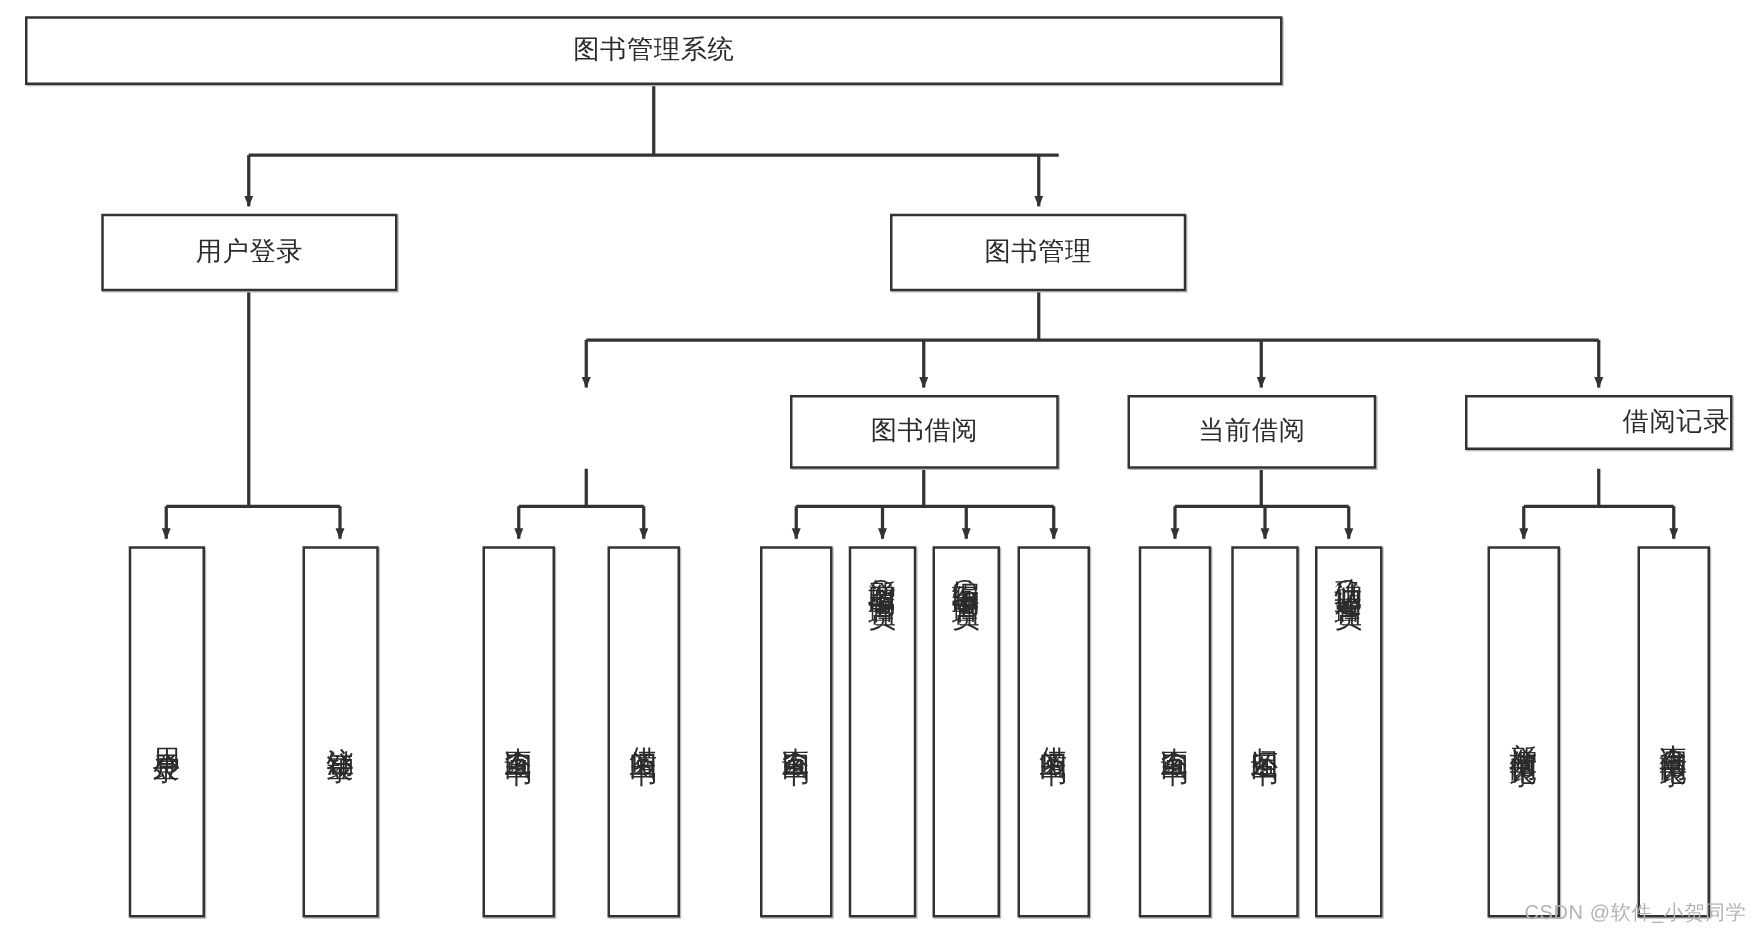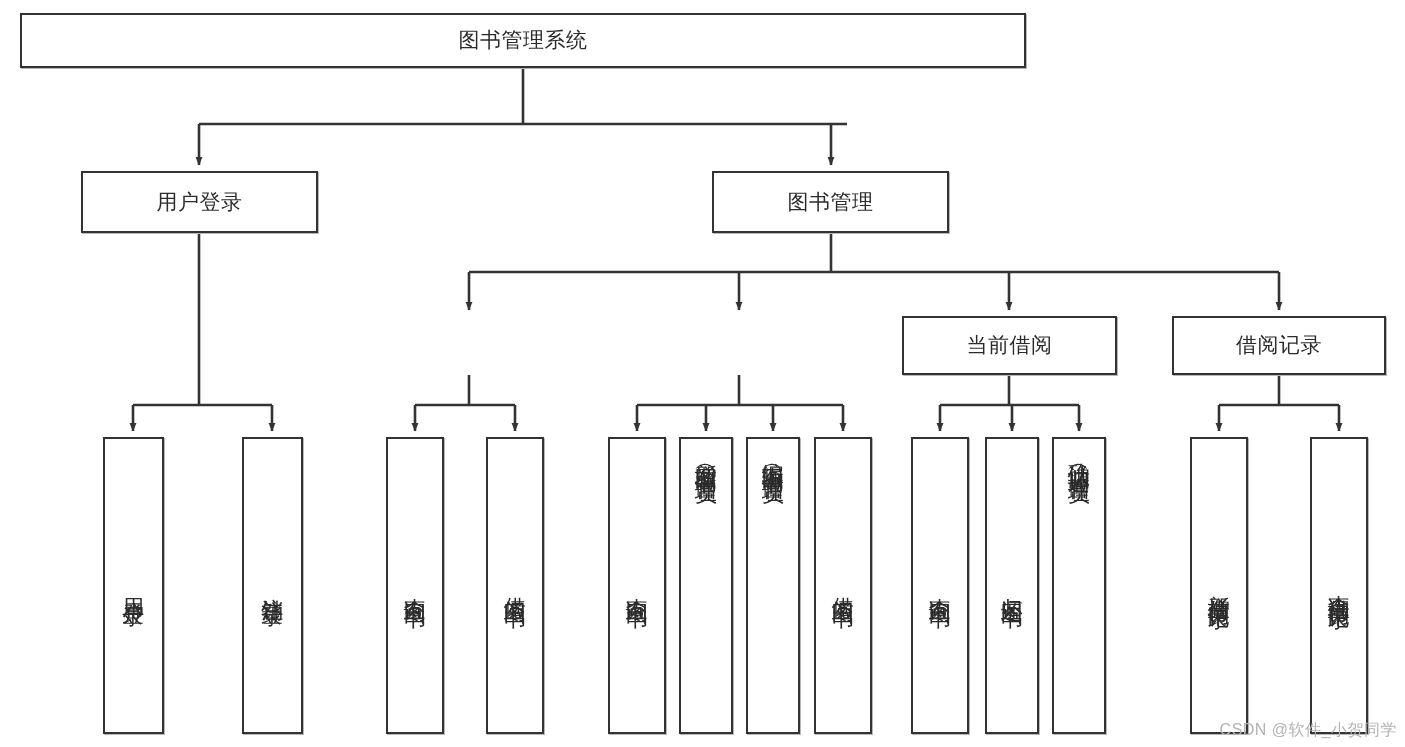--- a/index.html
+++ b/index.html
@@ -129,24 +129,27 @@
     <span class="node-label">图书管理系统</span>
   </div>
 
   <div class="node horizontal" style="left:81px; top:171px; width:237px; height:62px;">
     <span class="node-label">用户登录</span>
   </div>
   <div class="node horizontal" style="left:712px; top:171px; width:237px; height:62px;text-align:center;">
     <span class="node-label">图书管理</span>
   </div>
 
-  <div class="node horizontal" style="left:902px; top:316px; width:215px; height:59px;">
+  <div class="node horizontal" style="left:632px; top:316px; width:215px; height:59px;">
+    <span class="node-label">图书借阅</span>
+  </div>
+  <div class="node horizontal" style="left:902px; top:316px; width:199px; height:59px;">
     <span class="node-label">当前借阅</span>
   </div>
-  <div class="node horizontal" style="left:1172px; top:316px; width:214px; height:59px;">
+  <div class="node horizontal" style="left:1172px; top:316px; width:214px; height:44px;justify-content:flex-end;">
     <span class="node-label">借阅记录</span>
   </div>
 
   <div class="node vertical center-text" style="left:103px; top:437px; width:61px; height:297px;">
     <span class="node-label">用户登录</span>
   </div>
   <div class="node vertical center-text" style="left:242px; top:437px; width:61px; height:297px;">
     <span class="node-label">注销登录</span>
   </div>
 

